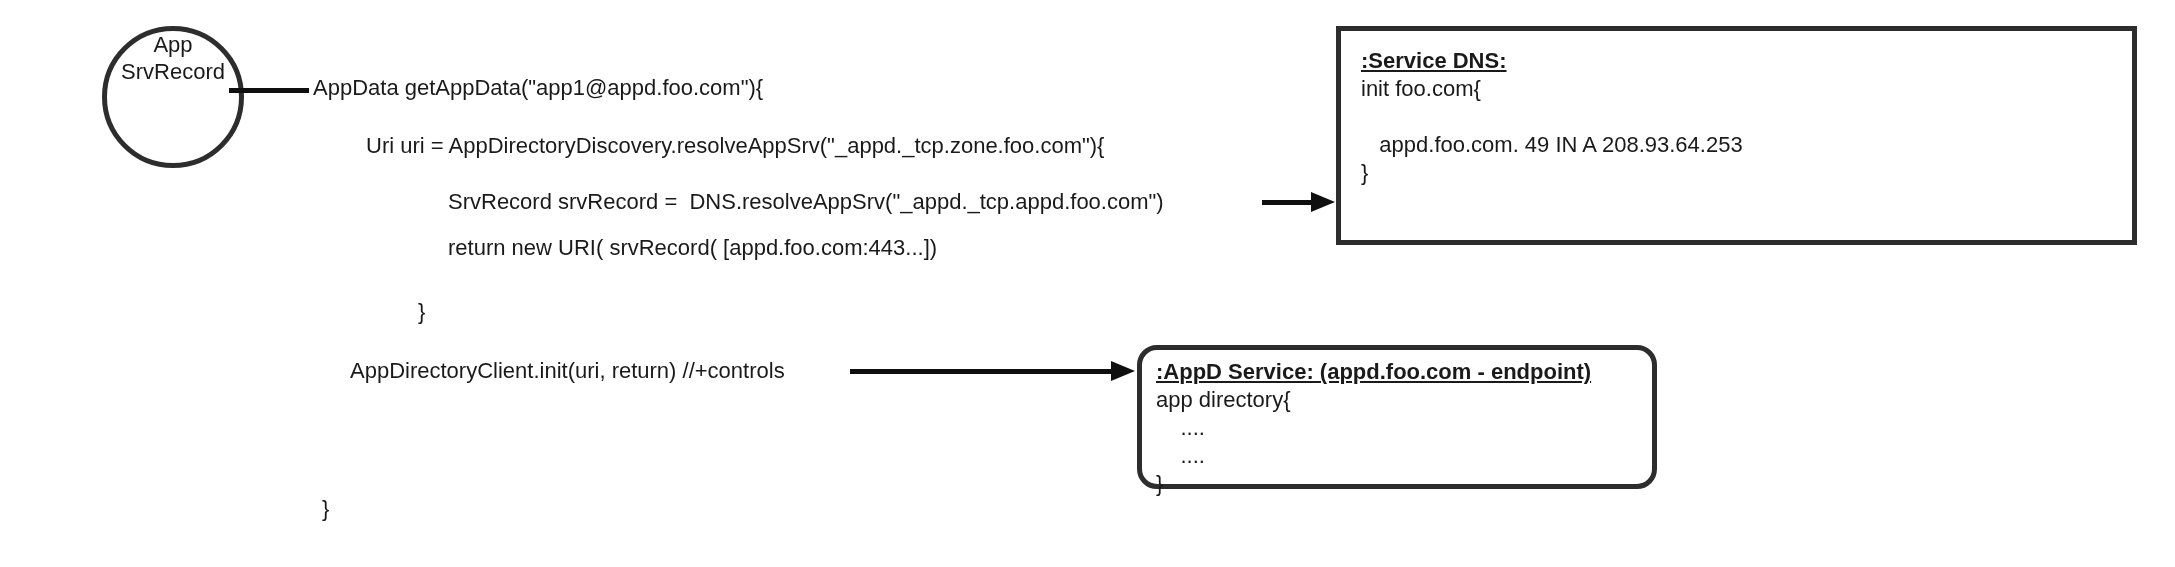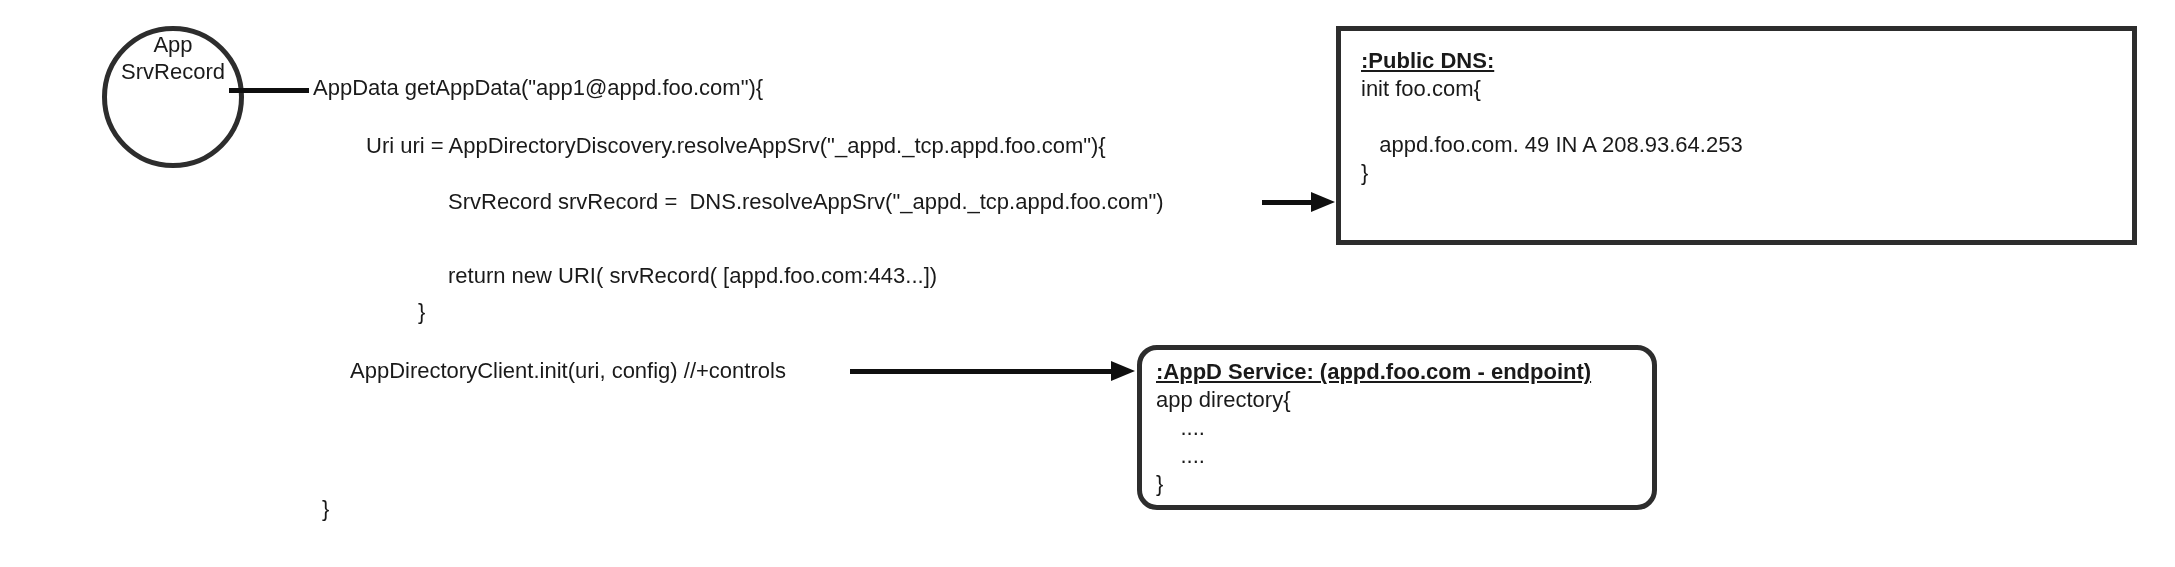--- a/index.html
+++ b/index.html
@@ -50,21 +50,21 @@
   
   .code-line {
     position: absolute;
     font-size: 22px;
     line-height: 24px;
     white-space: pre;
   }
   .cl-1 { left: 313px; top: 76px; }
   .cl-2 { left: 366px; top: 134px; }
   .cl-3 { left: 448px; top: 190px; }
-  .cl-4 { left: 448px; top: 264px; }
+  .cl-4 { left: 448px; top: 236px; }
   .cl-5 { left: 418px; top: 300px; }
   .cl-6 { left: 350px; top: 359px; }
   .cl-7 { left: 345px; top: 415px; }
   .cl-8 { left: 322px; top: 497px; }
 
   
   .arrow {
     position: absolute;
     height: 5px;
     background: #0f0f0f;
@@ -93,21 +93,21 @@
     left: 1336px;
     top: 26px;
     width: 801px;
     height: 219px;
     padding: 16px 18px 0 20px;
   }
   .appd-box {
     left: 1137px;
     top: 345px;
     width: 520px;
-    height: 165px;
+    height: 144px;
     border-radius: 20px;
     padding: 8px 10px 0 14px;
   }
   .box-title {
     font-size: 22px;
     font-weight: bold;
     text-decoration: underline;
     line-height: 28px;
     white-space: pre;
   }
@@ -124,37 +124,37 @@
 <div id="canvas">
 
   <div class="actor-circle">
     <span>App</span>
     <span>SrvRecord</span>
   </div>
 
   <div class="connector"></div>
 
   <div class="code-line cl-1">AppData getAppData("app1@appd.foo.com"){</div>
-  <div class="code-line cl-2">Uri uri = AppDirectoryDiscovery.resolveAppSrv("_appd._tcp.appd.foo.com"){</div>
+  <div class="code-line cl-2">Uri uri = AppDirectoryDiscovery.resolveAppSrv("_appd._tcp.zone.foo.com"){</div>
   <div class="code-line cl-3">SrvRecord srvRecord =  DNS.resolveAppSrv("_appd._tcp.appd.foo.com")</div>
   <div class="code-line cl-4">return new URI( srvRecord( [appd.foo.com:443...])</div>
   <div class="code-line cl-5">}</div>
-  <div class="code-line cl-6">AppDirectoryClient.init(uri, config) //+controls</div>
+  <div class="code-line cl-6">AppDirectoryClient.init(uri, return) //+controls</div>
   <div class="code-line cl-8">}</div>
 
   <div class="arrow arrow-srv">
     <div class="head"></div>
   </div>
 
   <div class="arrow arrow-init">
     <div class="head"></div>
   </div>
 
   <div class="node-box dns-box">
-    <div class="box-title">:Public DNS:</div>
+    <div class="box-title">:Service DNS:</div>
     <div class="box-line">init foo.com{</div>
     <div class="box-line"></div>
     <div class="box-line">   appd.foo.com. 49 IN A 208.93.64.253</div>
     <div class="box-line">}</div>
   </div>
 
   <div class="node-box appd-box">
     <div class="box-title">:AppD Service: (appd.foo.com - endpoint)</div>
     <div class="box-line">app directory{</div>
     <div class="box-line">    ....</div>

